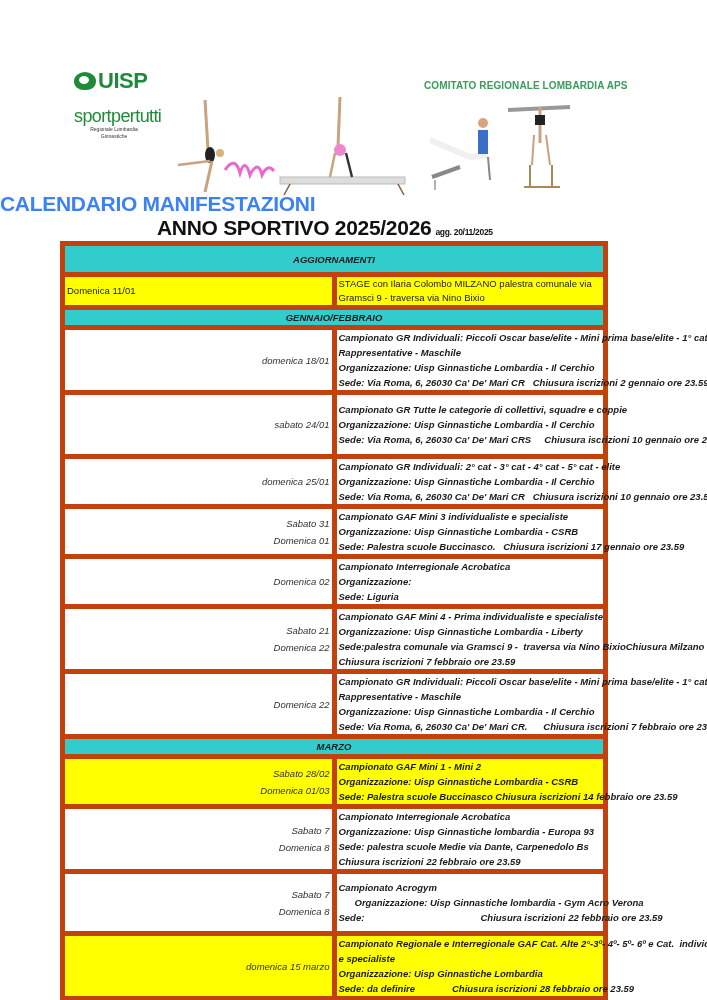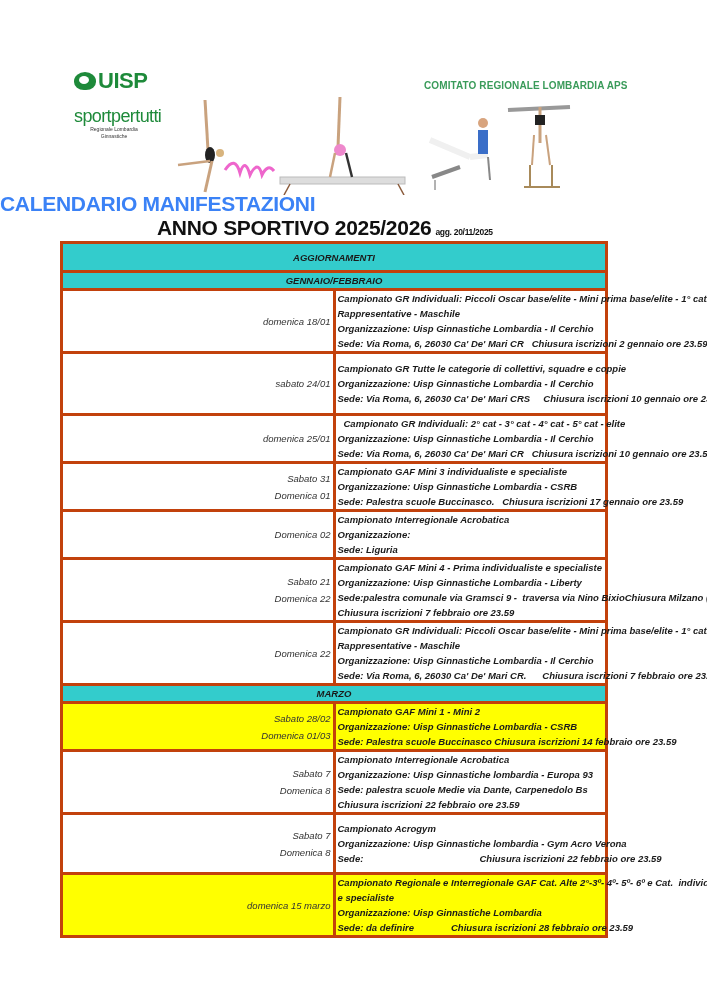--- a/index.html
+++ b/index.html
@@ -17,21 +17,21 @@
   .committee { position: absolute; left: 424px; top: 80px; font-size: 10px; font-weight: bold; color: #3a9b5a; letter-spacing: 0.1px; }
 
   .athletes { position: absolute; left: 170px; top: 95px; width: 445px; height: 100px; }
 
   .title1 { position: absolute; left: 0; width: 707px; top: 192px; font-size: 21px; font-weight: bold; color: #3b82f6; letter-spacing: -0.3px; }
   .title2 { position: absolute; left: 157px; top: 216px; font-size: 21px; font-weight: bold; color: #111; letter-spacing: -0.3px; white-space: nowrap; }
   .title2 .agg { font-size: 8.5px; font-weight: bold; margin-left: 4px; }
 
   
   table.cal { position: absolute; left: 60px; top: 241px; width: 548px; border-collapse: collapse; table-layout: fixed; }
-  table.cal td { border: 3px solid #c2410c; padding: 0 2px; font-size: 9.5px; vertical-align: middle; }
+  table.cal td { border: 5px solid #c2410c; padding: 0 2px; font-size: 9.5px; vertical-align: middle; }
   td.col-date { width: 88px; text-align: right; font-style: italic; color: #333; line-height: 17px; }
   td.col-desc { font-style: italic; font-weight: bold; color: #1a1a1a; }
   td.col-desc div { line-height: 15px; white-space: nowrap; }
   tr.section td { background: #33cccc; text-align: center; font-weight: bold; font-style: italic; height: 26px; color: #1a1a1a; font-size: 9.5px; }
   tr.section.thin td { height: 15px; }
   tr.yellow td { background: #ffff00; }
   tr.stage td { background: #ffff00; font-style: normal; font-weight: normal; height: 15px; line-height: 14px; text-align: left; color: #1a1a1a; }
   tr.stage td.col-date { text-align: left; font-style: normal; }
 </style>
 </head>
@@ -95,20 +95,24 @@
 <div class="title1">CALENDARIO MANIFESTAZIONI</div>
 <div class="title2">
   <span>ANNO SPORTIVO 2025/2026</span><span class="agg">agg. 20/11/2025</span>
 </div>
 
 <table class="cal">
   <tbody id="cal-body">
     <tr class="section">
       <td colspan="2">AGGIORNAMENTI</td>
     </tr>
+    <tr class="stage">
+      <td class="col-date">Domenica 11/01</td>
+      <td>STAGE con Ilaria Colombo MILZANO palestra comunale via Gramsci 9 -  traversa via Nino Bixio</td>
+    </tr>
     <tr class="section thin">
       <td colspan="2">GENNAIO/FEBBRAIO</td>
     </tr>
   <tr>
         <td class="col-date" style="height: 58px;">
           <div>domenica 18/01</div>
         </td>
         <td class="col-desc">
           <div style="white-space: pre;">Campionato GR Individuali: Piccoli Oscar base/elite - Mini prima base/elite - 1° cat.</div>
           <div style="white-space: pre;">Rappresentative - Maschile</div>
@@ -124,21 +128,21 @@
           <div style="white-space: pre; text-align: center;">Campionato GR Tutte le categorie di collettivi, squadre e coppie</div>
           <div style="white-space: pre;">Organizzazione: Uisp Ginnastiche Lombardia - Il Cerchio</div>
           <div style="white-space: pre;">Sede: Via Roma, 6, 26030 Ca' De' Mari CRS     Chiusura iscrizioni 10 gennaio ore 23.59</div>
         </td>
       </tr>
       <tr>
         <td class="col-date" style="height: 45px;">
           <div>domenica 25/01</div>
         </td>
         <td class="col-desc">
-          <div style="white-space: pre; margin-left: 6px;">Campionato GR Individuali: 2° cat - 3° cat - 4° cat - 5° cat - elite</div>
+          <div style="white-space: pre;">Campionato GR Individuali: 2° cat - 3° cat - 4° cat - 5° cat - elite</div>
           <div style="white-space: pre;">Organizzazione: Uisp Ginnastiche Lombardia - Il Cerchio</div>
           <div style="white-space: pre;">Sede: Via Roma, 6, 26030 Ca' De' Mari CR   Chiusura iscrizioni 10 gennaio ore 23.59</div>
         </td>
       </tr>
       <tr>
         <td class="col-date" style="height: 45px;">
           <div>Sabato 31</div>
           <div>Domenica 01</div>
         </td>
         <td class="col-desc">
@@ -206,21 +210,21 @@
           <div style="white-space: pre;">Chiusura iscrizioni 22 febbraio ore 23.59</div>
         </td>
       </tr>
       <tr>
         <td class="col-date" style="height: 57px;">
           <div>Sabato 7</div>
           <div>Domenica 8</div>
         </td>
         <td class="col-desc">
           <div style="white-space: pre;">Campionato Acrogym</div>
-          <div style="white-space: pre;">Organizzazione: Uisp Ginnastiche lombardia - Gym Acro Verona</div>
+          <div style="white-space: pre; margin-left: 16px;">Organizzazione: Uisp Ginnastiche lombardia - Gym Acro Verona</div>
           <div style="white-space: pre;">Sede:                                            Chiusura iscrizioni 22 febbraio ore 23.59</div>
         </td>
       </tr>
       <tr class="yellow">
         <td class="col-date" style="height: 58px; margin-top: 18px;">
           <div>domenica 15 marzo</div>
         </td>
         <td class="col-desc">
           <div style="white-space: pre;">Campionato Regionale e Interregionale GAF Cat. Alte 2°-3º- 4º- 5º- 6º e Cat.  individualiste</div>
           <div style="white-space: pre;">e specialiste</div>

